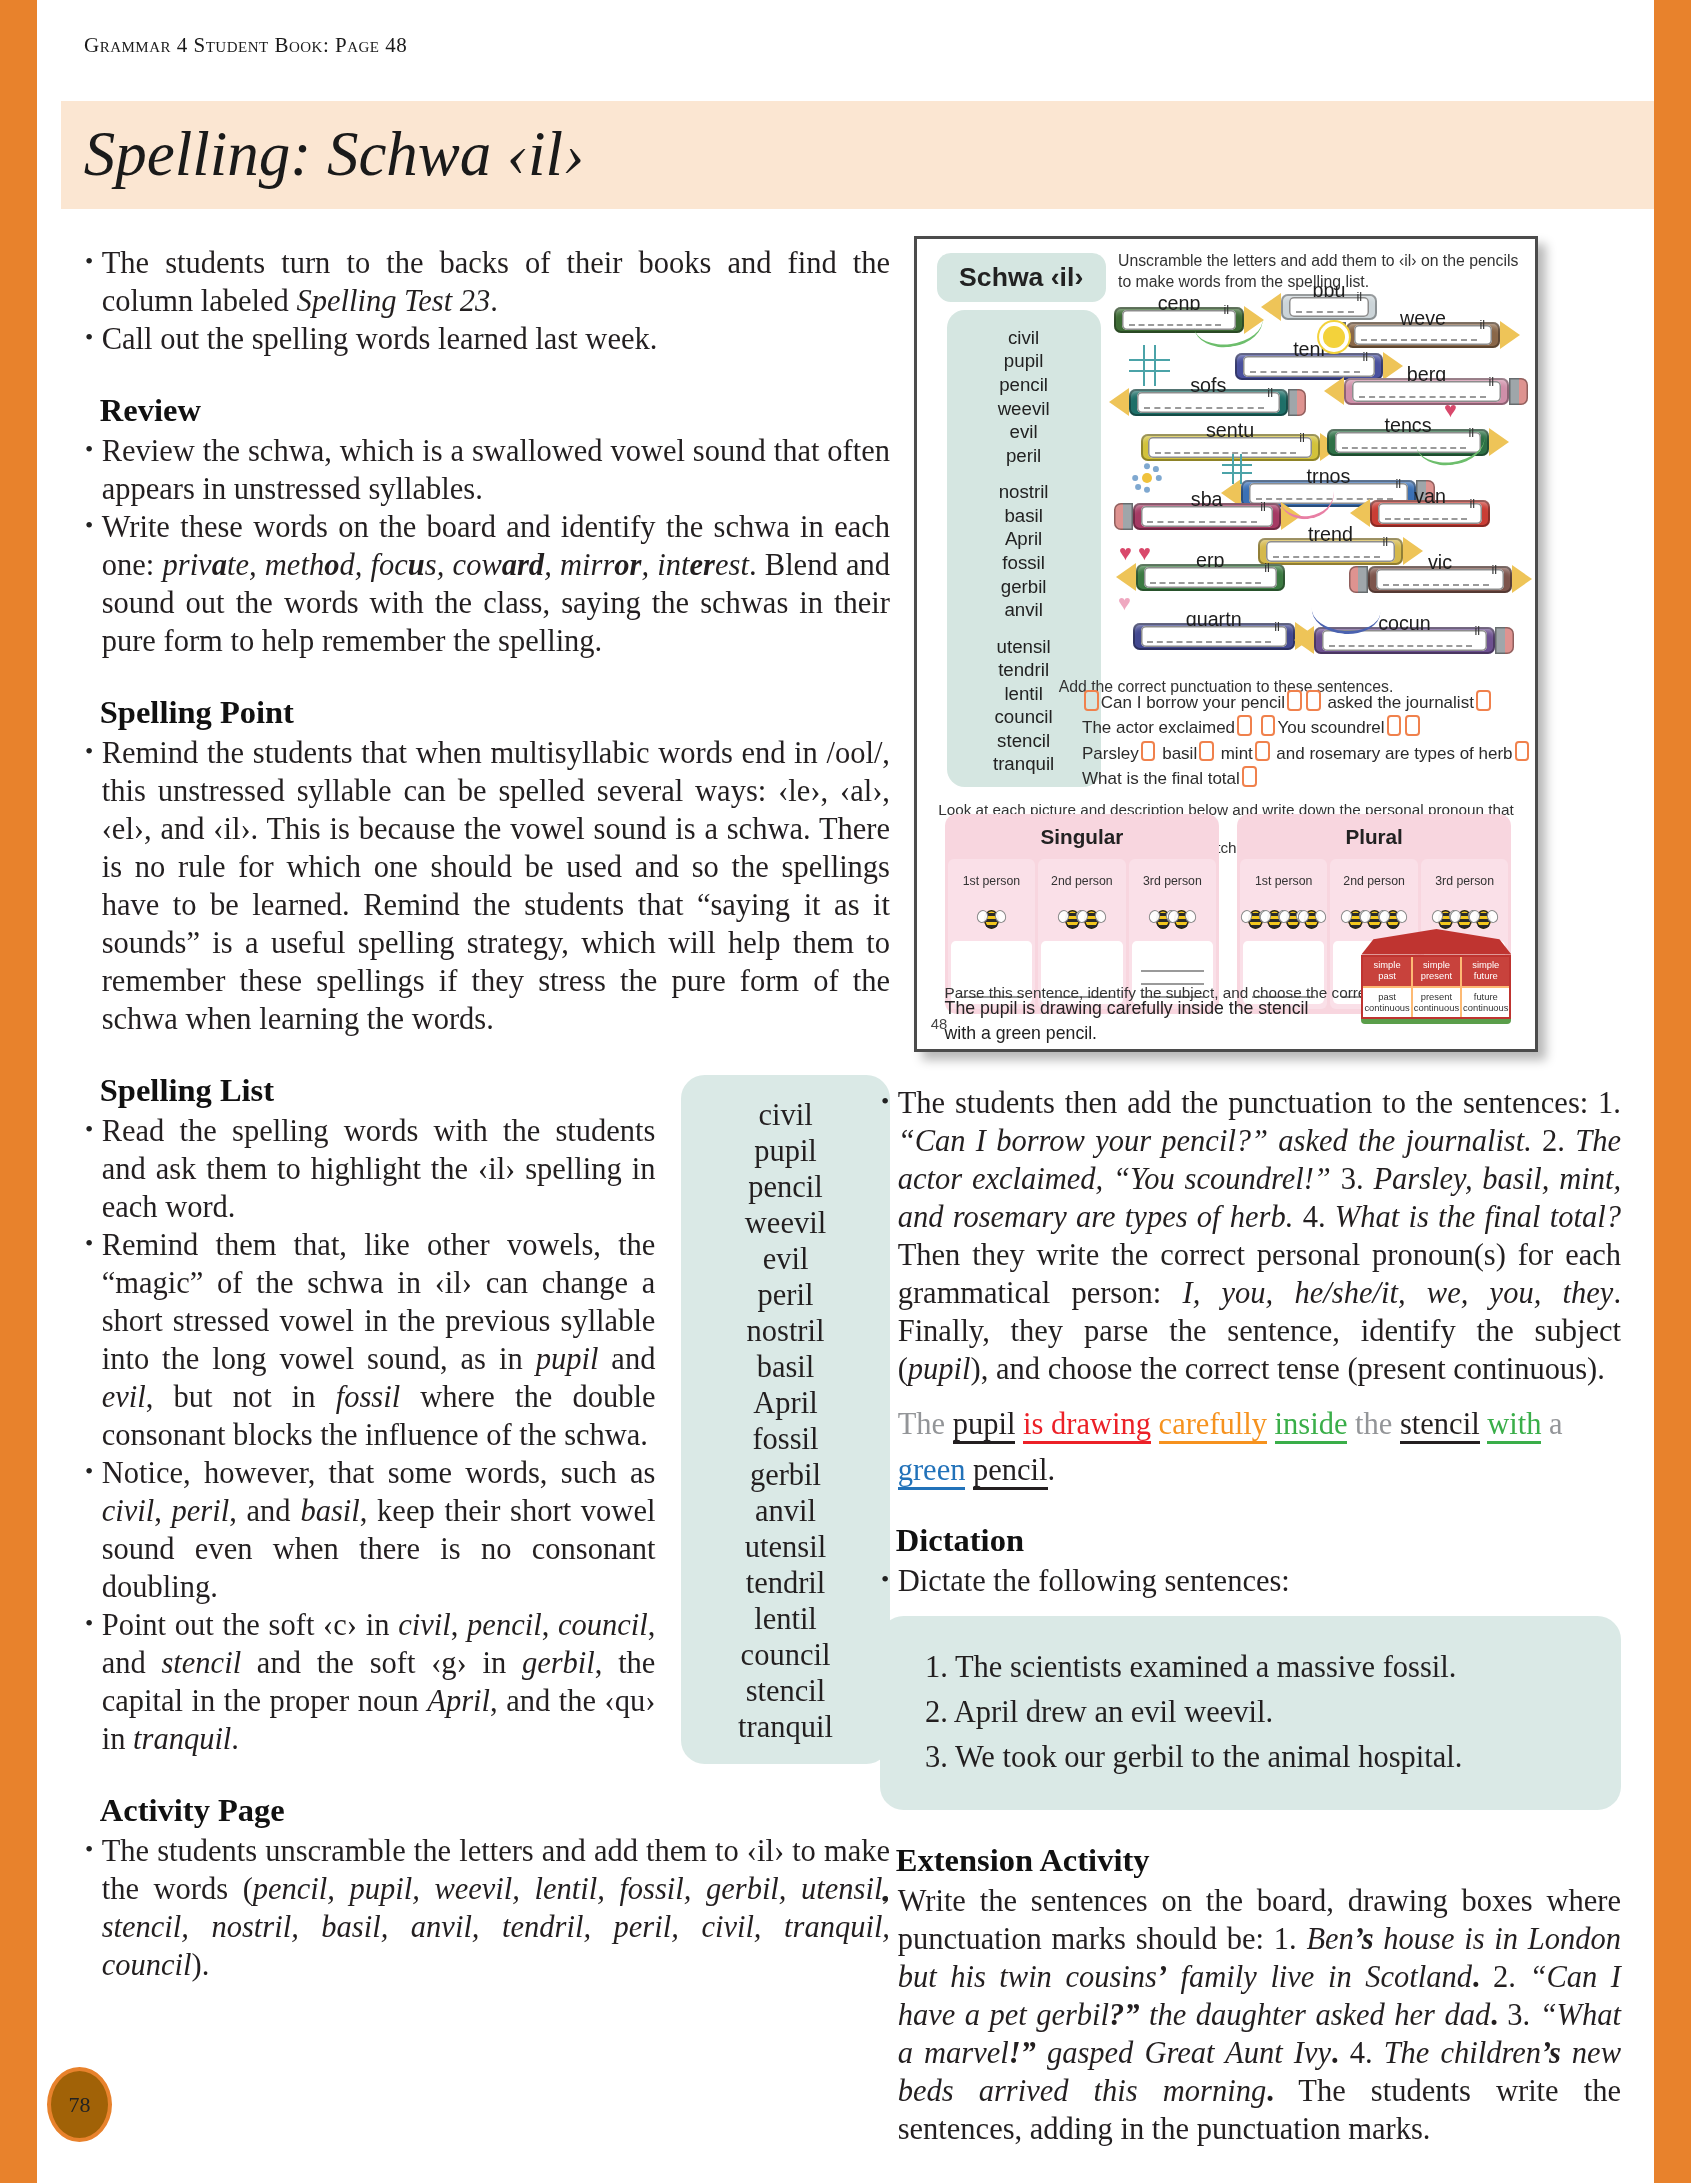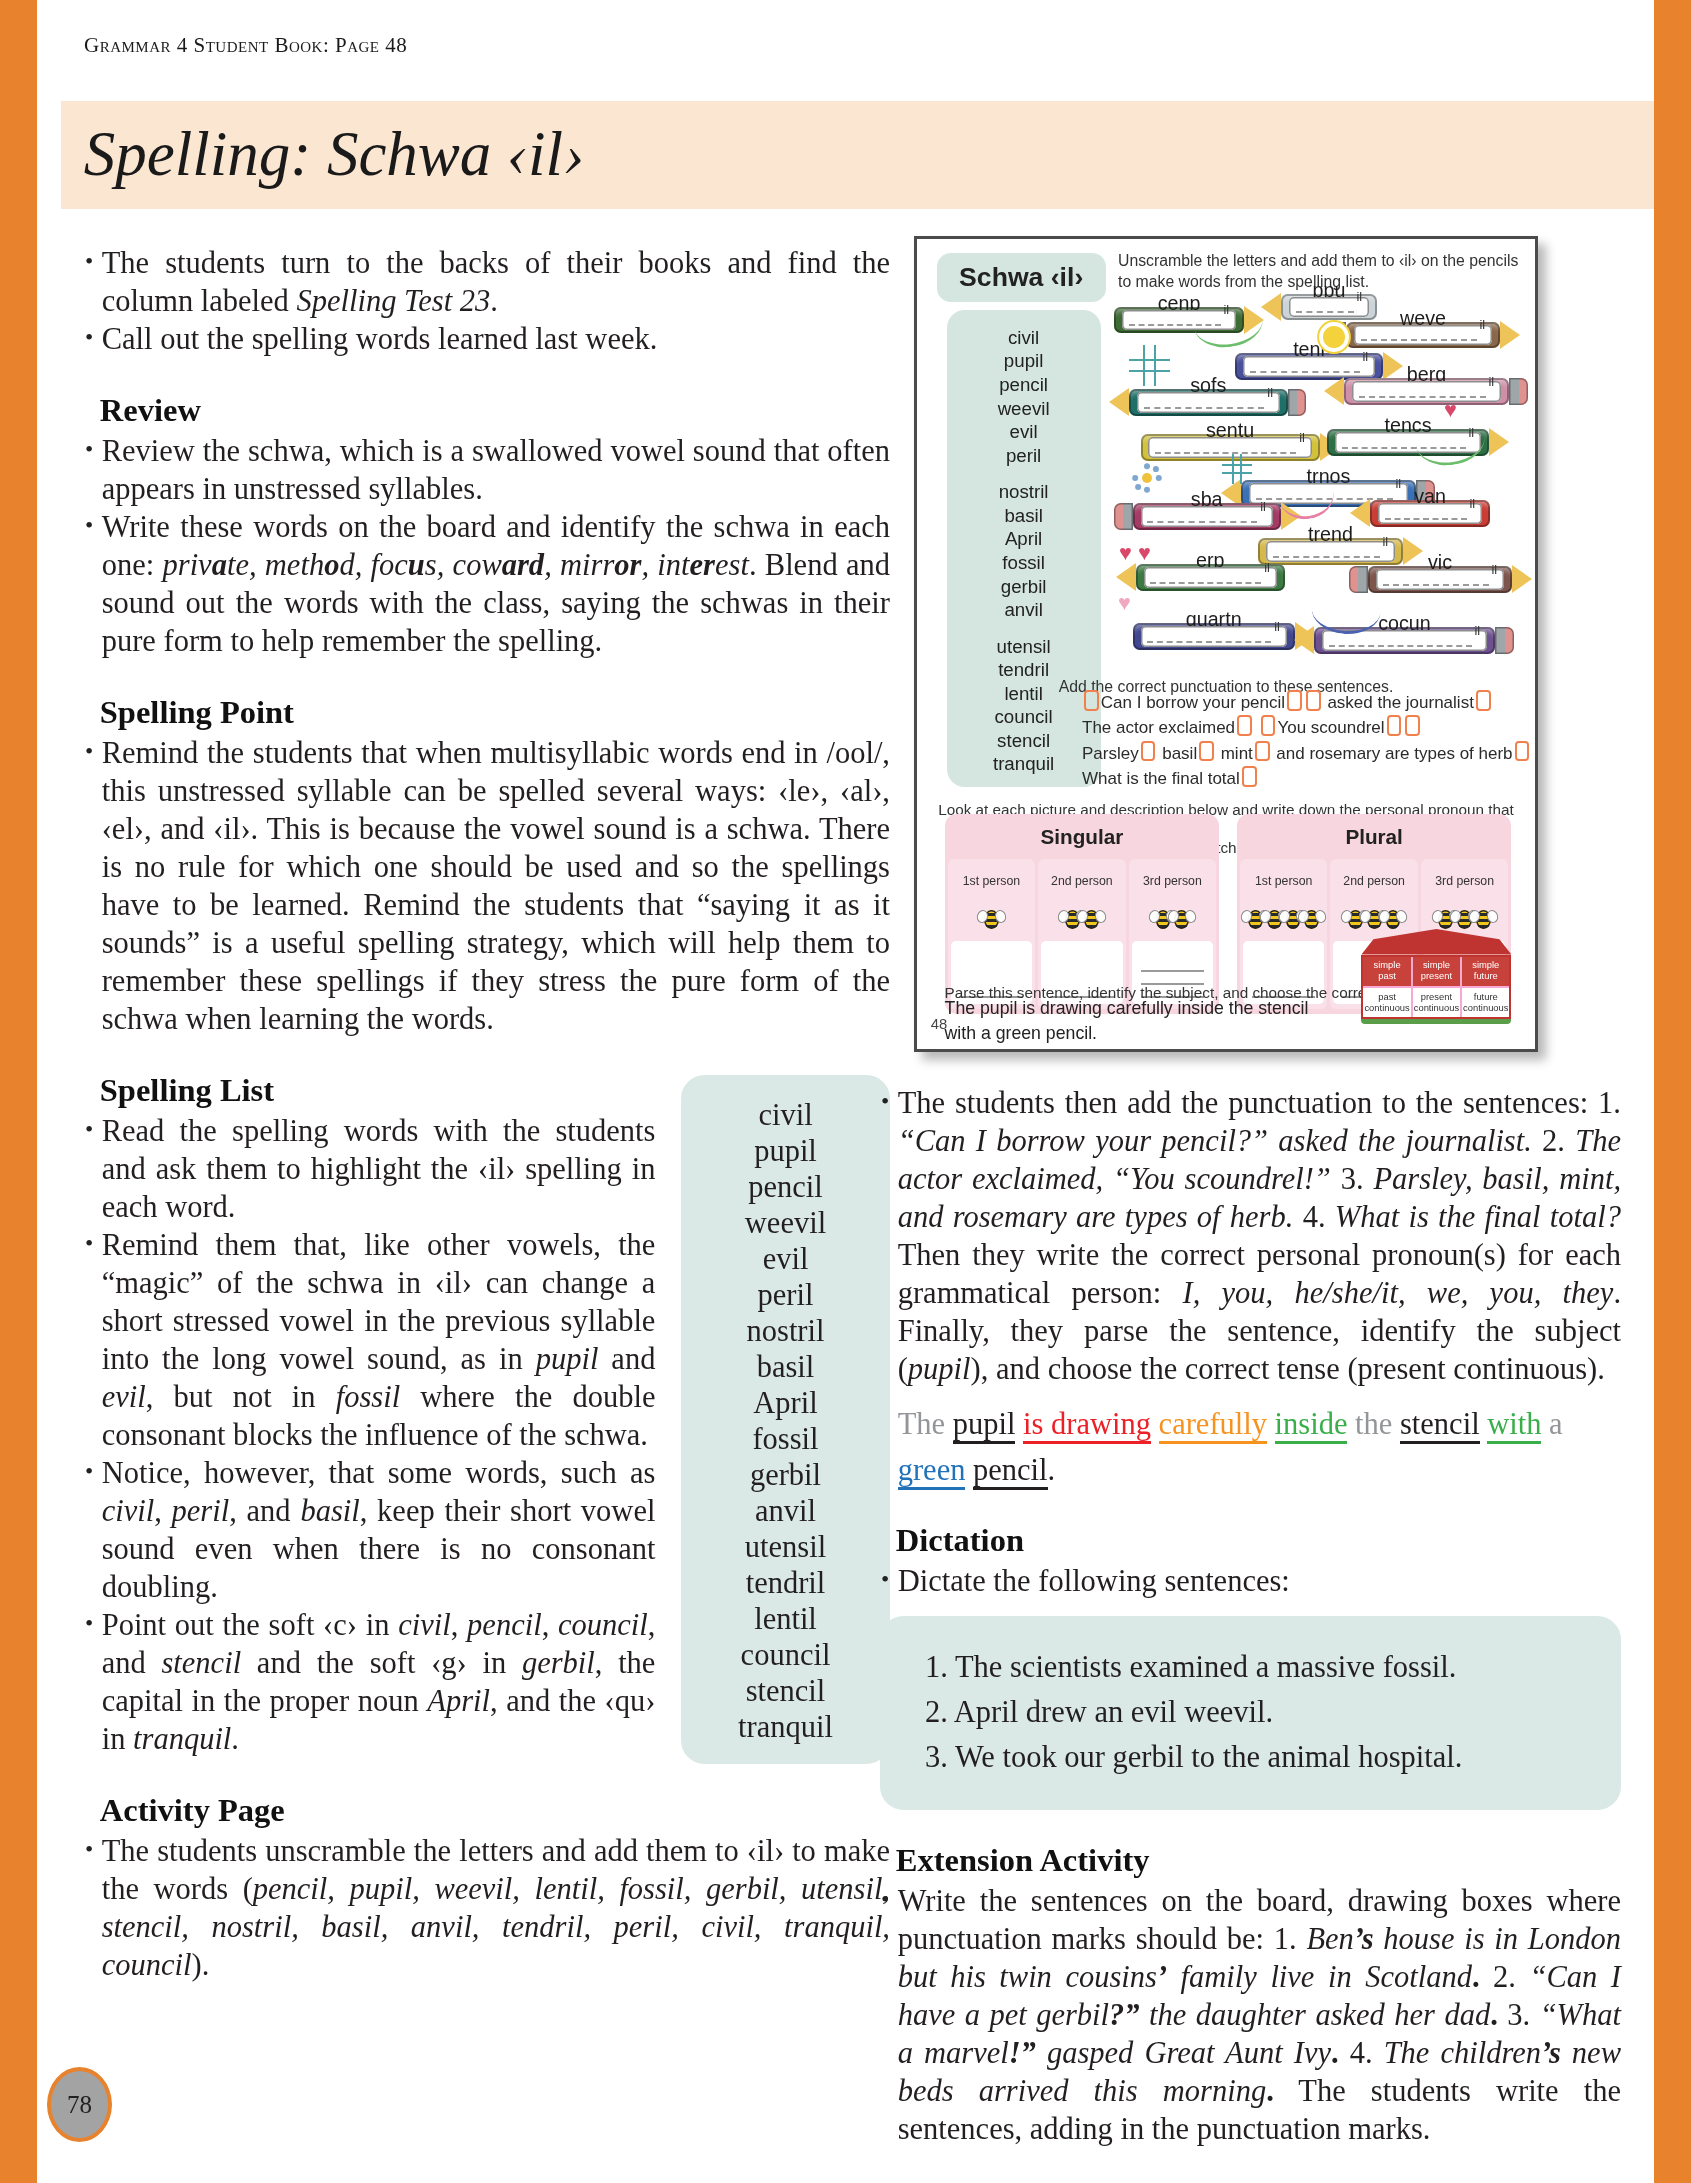--- a/index.html
+++ b/index.html
@@ -29,22 +29,22 @@
   
   .sl-box{float:right;width:209px;margin:3.9px 0 9.9px 25.6px;background:var(--boxblue);
           border-radius:23.6px;padding:21.7px 0 19.7px;text-align:center;}
   .sl-box .w{font-size:30.5px;line-height:36px;}
   
   .dict-box{background:var(--boxblue);border-radius:23.6px;margin-top:15.8px;padding:29.6px 19.7px 29.6px 45px;}
   .dict-box .line{font-size:30.5px;line-height:45px;}
   .parsed{margin-top:13.8px;line-height:46px;}
   
   .pagenum{position:absolute;left:47px;top:2067px;width:57px;height:67px;border-radius:50%;
-           border:4.9px solid var(--orange);background:#a3a3a3;z-index:6;display:flex;align-items:center;
-           justify-content:center;font-size:25px;color:#222;}
+           border:4.9px solid var(--orange);background:#a16207;z-index:6;display:flex;align-items:center;
+           justify-content:center;font-size:22px;color:#222;}
   
   .bookpage{position:relative;margin-left:34px;width:618px;height:810px;background:#fff;
             border:3px solid #4b4b4b;box-shadow:7.9px 7.9px 9.9px rgba(0,0,0,.28);
             font-family:"Liberation Sans",sans-serif;color:#2b2b2b;margin-bottom:31.5px;}
   .bp-title{position:absolute;left:19.7px;top:13.8px;width:169px;height:49px;background:var(--bpblue);
             border-radius:13.8px;display:flex;align-items:center;justify-content:center;
             font-size:26.6px;font-weight:600;color:#222;}
   .bp-instr{position:absolute;left:201px;top:11.8px;width:406px;font-size:15.8px;line-height:20.7px;color:#333;}
   .bp-list{position:absolute;left:29.6px;top:71px;width:154px;height:461px;background:var(--bpblue);
            border-radius:17.7px;padding-top:15.8px;text-align:center;}
@@ -111,21 +111,21 @@
   .bee::after{right:-6.9px;transform:rotate(-20deg);}
   .ansbox{background:#fff;border-radius:4.9px;height:51px;margin-top:2px;display:flex;flex-direction:column;
           justify-content:flex-end;gap:10.8px;padding:5.9px 8.9px;}
   .ansline{border-bottom:2px solid #9a9a9a;}
   
   .bp-parse-head{position:absolute;left:27.6px;top:735px;font-size:15.3px;color:#333;}
   .bp-parse{position:absolute;left:27.6px;top:757px;width:394px;font-size:17.7px;line-height:24.6px;color:#222;}
   .bp-num{position:absolute;left:13.8px;bottom:5.9px;font-size:14.8px;color:#444;}
   .tent{position:absolute;right:23.6px;top:690px;width:150px;}
   .tent .roof{height:25.6px;background:#BF3430;clip-path:polygon(0 100%,8% 40%,50% 0,92% 40%,100% 100%);}
-  .tent .cells{display:grid;grid-template-columns:1fr 1fr 1fr;gap:2px;background:#f9a8d4;
+  .tent .cells{display:grid;grid-template-columns:1fr 1fr 1fr;gap:2px;background:#fdba74;
                border:2px solid #BF3430;}
   .tent .t{background:#C8423C;color:#fff;font-size:9.4px;line-height:1.15;text-align:center;padding:3.9px 1px;}
   .tent .bo{background:#fff;color:#333;font-size:9.4px;line-height:1.15;text-align:center;padding:3.9px 1px;}
   .tent .grass{height:4.9px;background:#5A9E4A;border-radius:0 0 3.9px 3.9px;}
 </style>
 </head>
 <body>
 
 <div class="page" style="--orange:#E8822C;--boxblue:#DAE9E6;--bpblue:#D5E6E1;">
 

